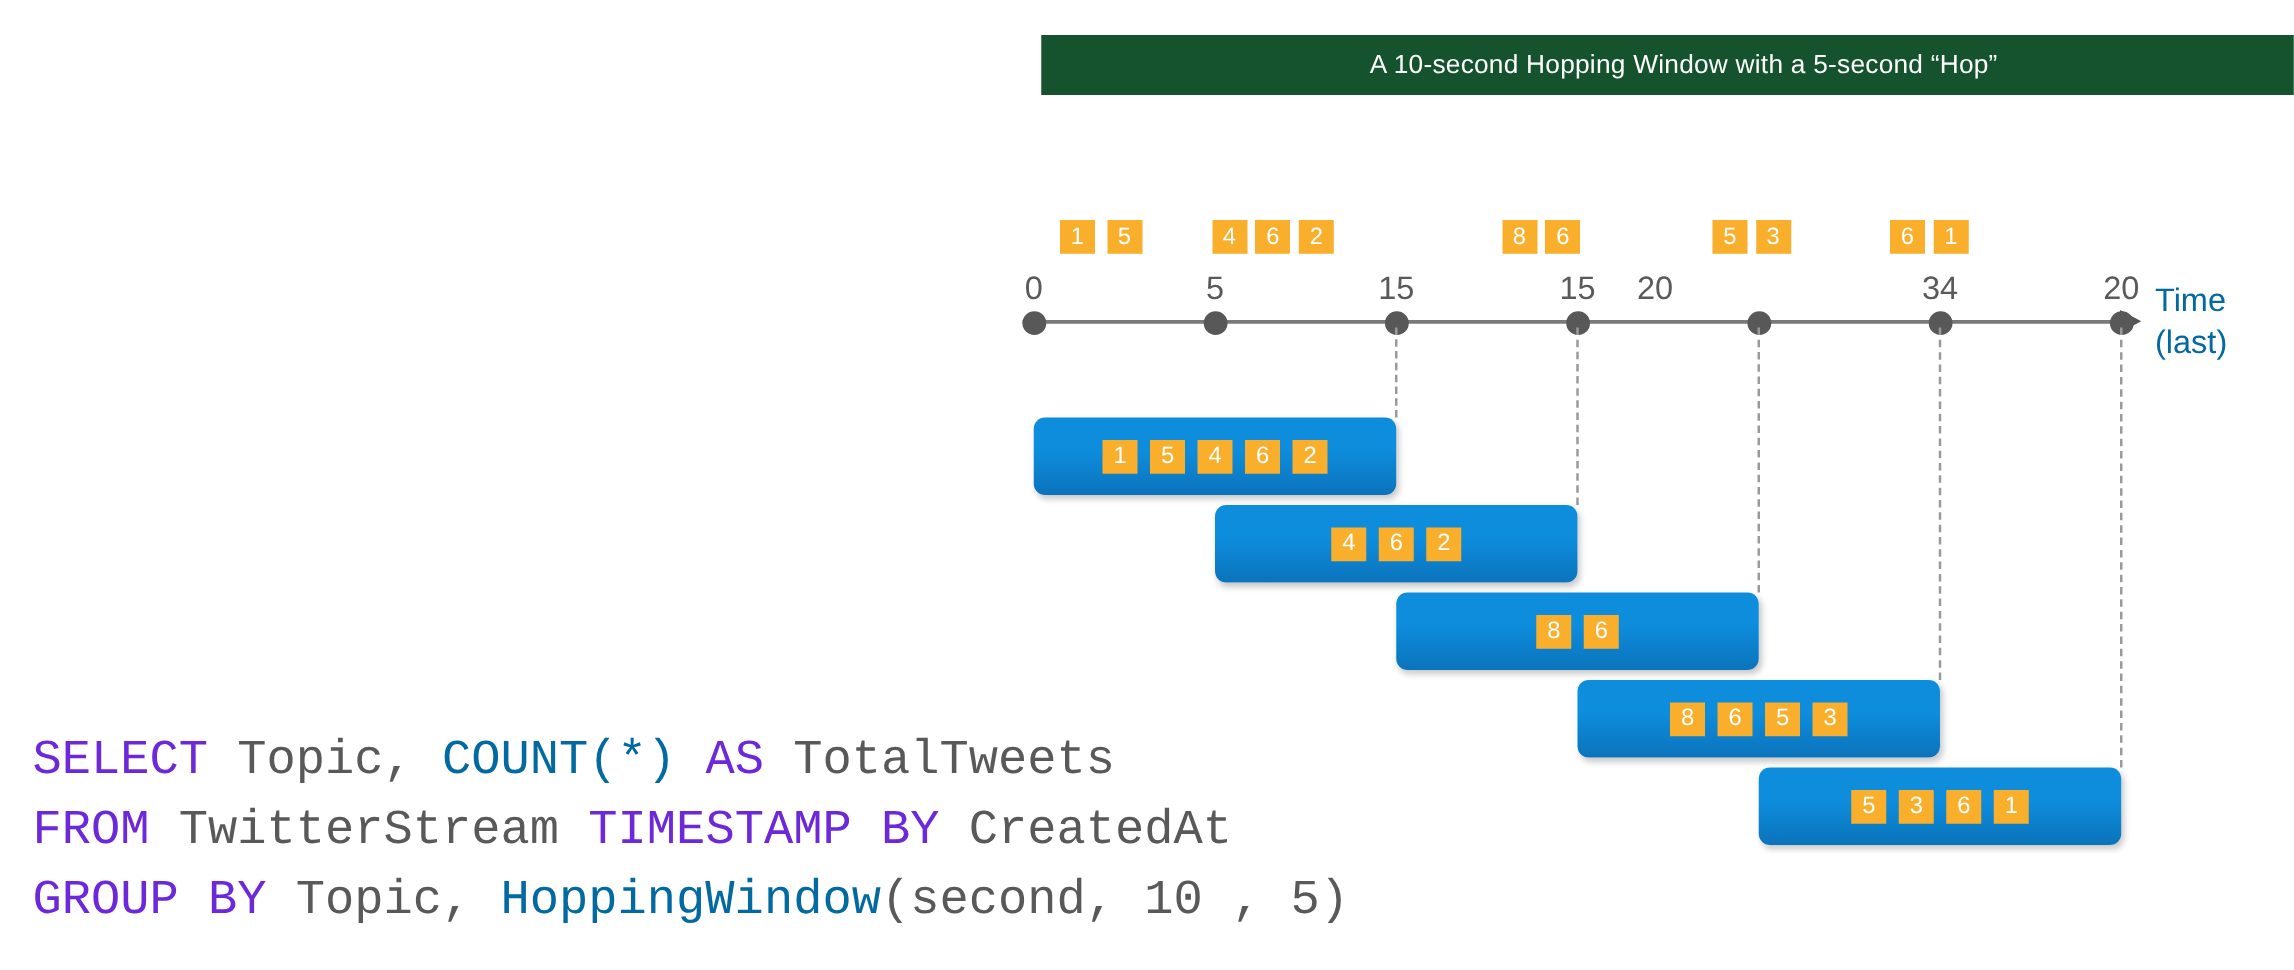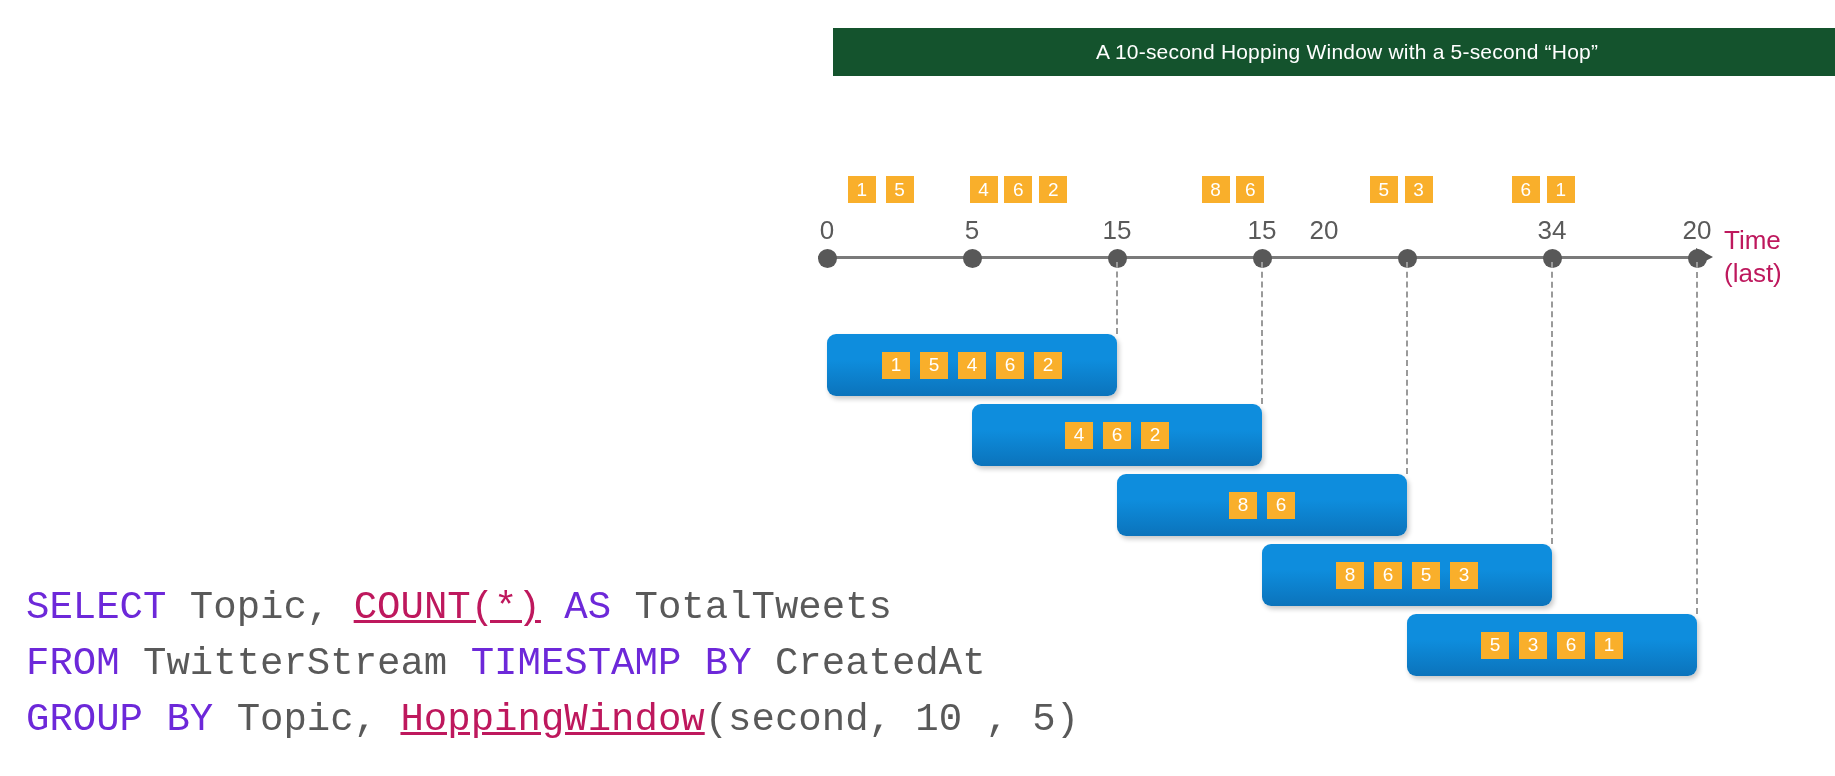--- a/index.html
+++ b/index.html
@@ -51,21 +51,21 @@
     background:#585858;top:249px;
   }
   .tick-label{
     position:absolute;top:215px;
     color:#5a5a5a;font-size:26px;
     font-family:"Liberation Sans",sans-serif;
     transform:translateX(-50%);
   }
   .axis-caption{
     position:absolute;left:1724px;top:224px;
-    color:#be185d;font-size:26px;line-height:33px;
+    color:#0369a1;font-size:26px;line-height:33px;
     font-family:"Liberation Sans",sans-serif;
   }
 
   
   .dropline{
     position:absolute;width:0;
     border-left:2px dashed #9a9a9a;
   }
 
   
@@ -96,21 +96,21 @@
 
   
   .sql{
     position:absolute;left:26px;top:580px;
     font-family:"Liberation Mono","DejaVu Sans Mono",monospace;
     font-size:39px;line-height:56px;
     white-space:pre;
     color:#595959;
   }
   .kw{color:#6d28d9;}
-  .fn{color:#be185d;text-decoration:underline;}
+  .fn{color:#0369a1;}
   .id{color:#595959;}
 </style>
 </head>
 <body>
 
 <div id="slide">
 
 
   <div class="banner">
     <span class="banner-text">A 10-second Hopping Window with a 5-second “Hop”</span>

